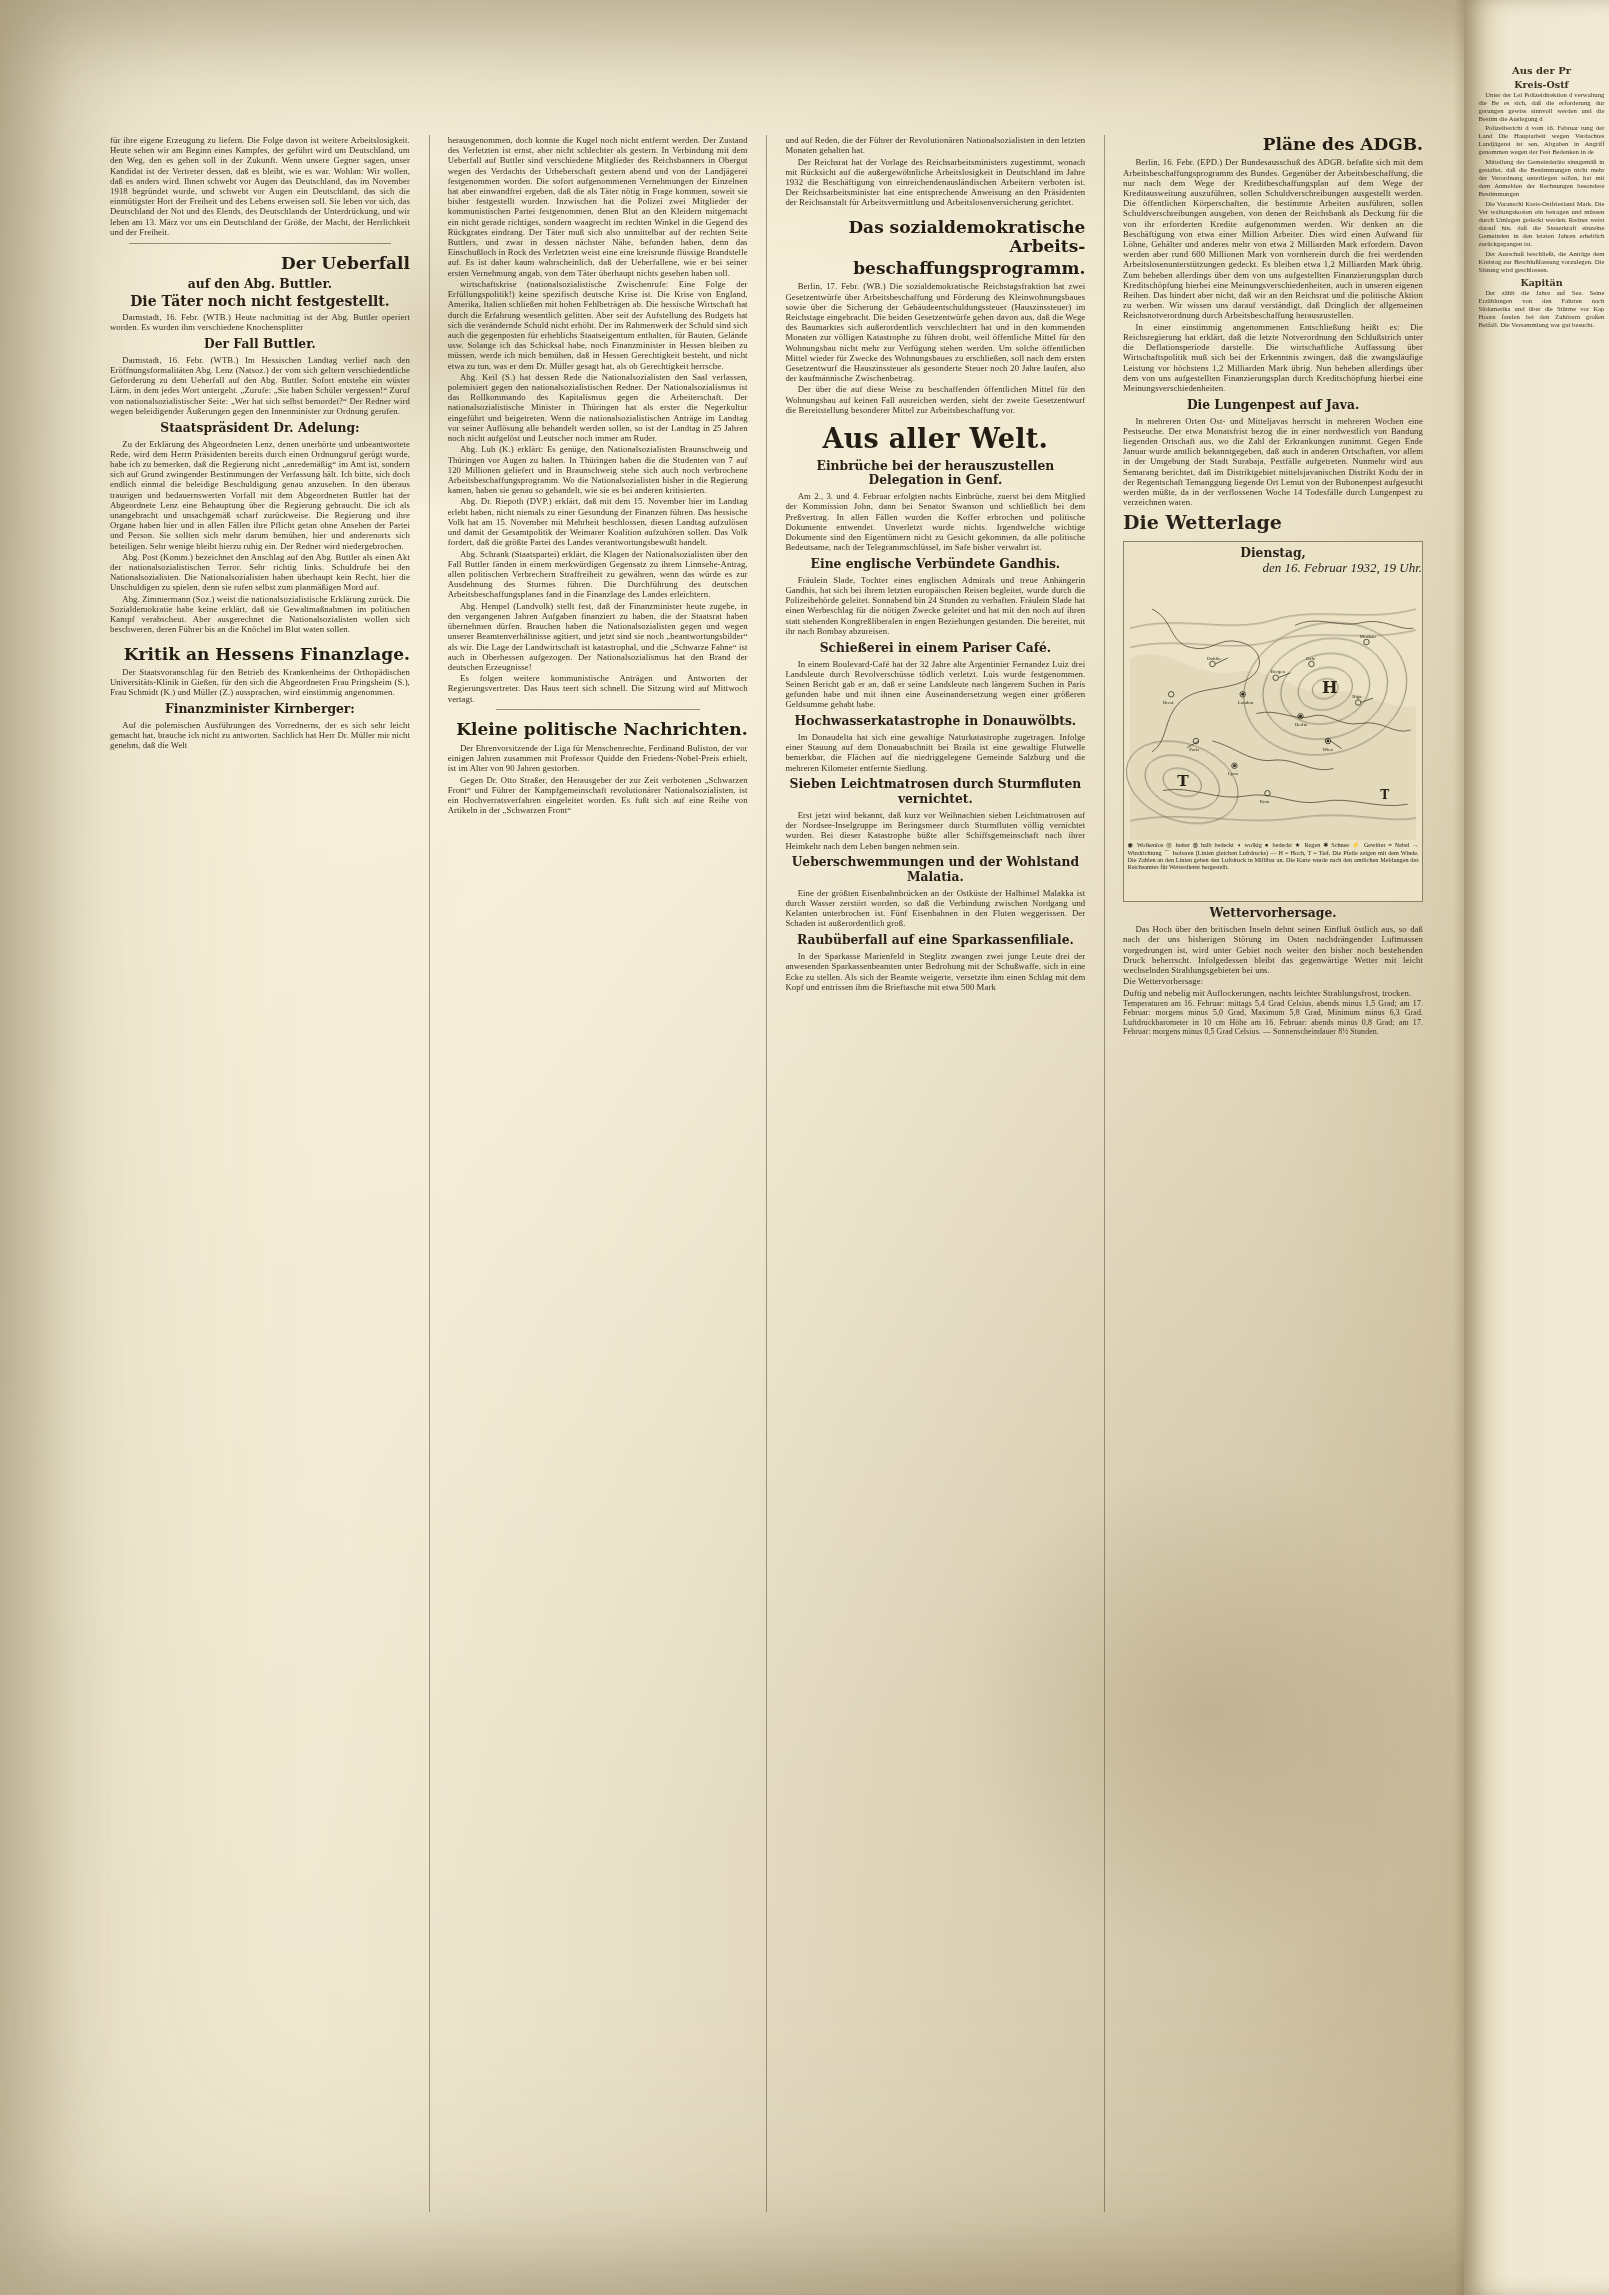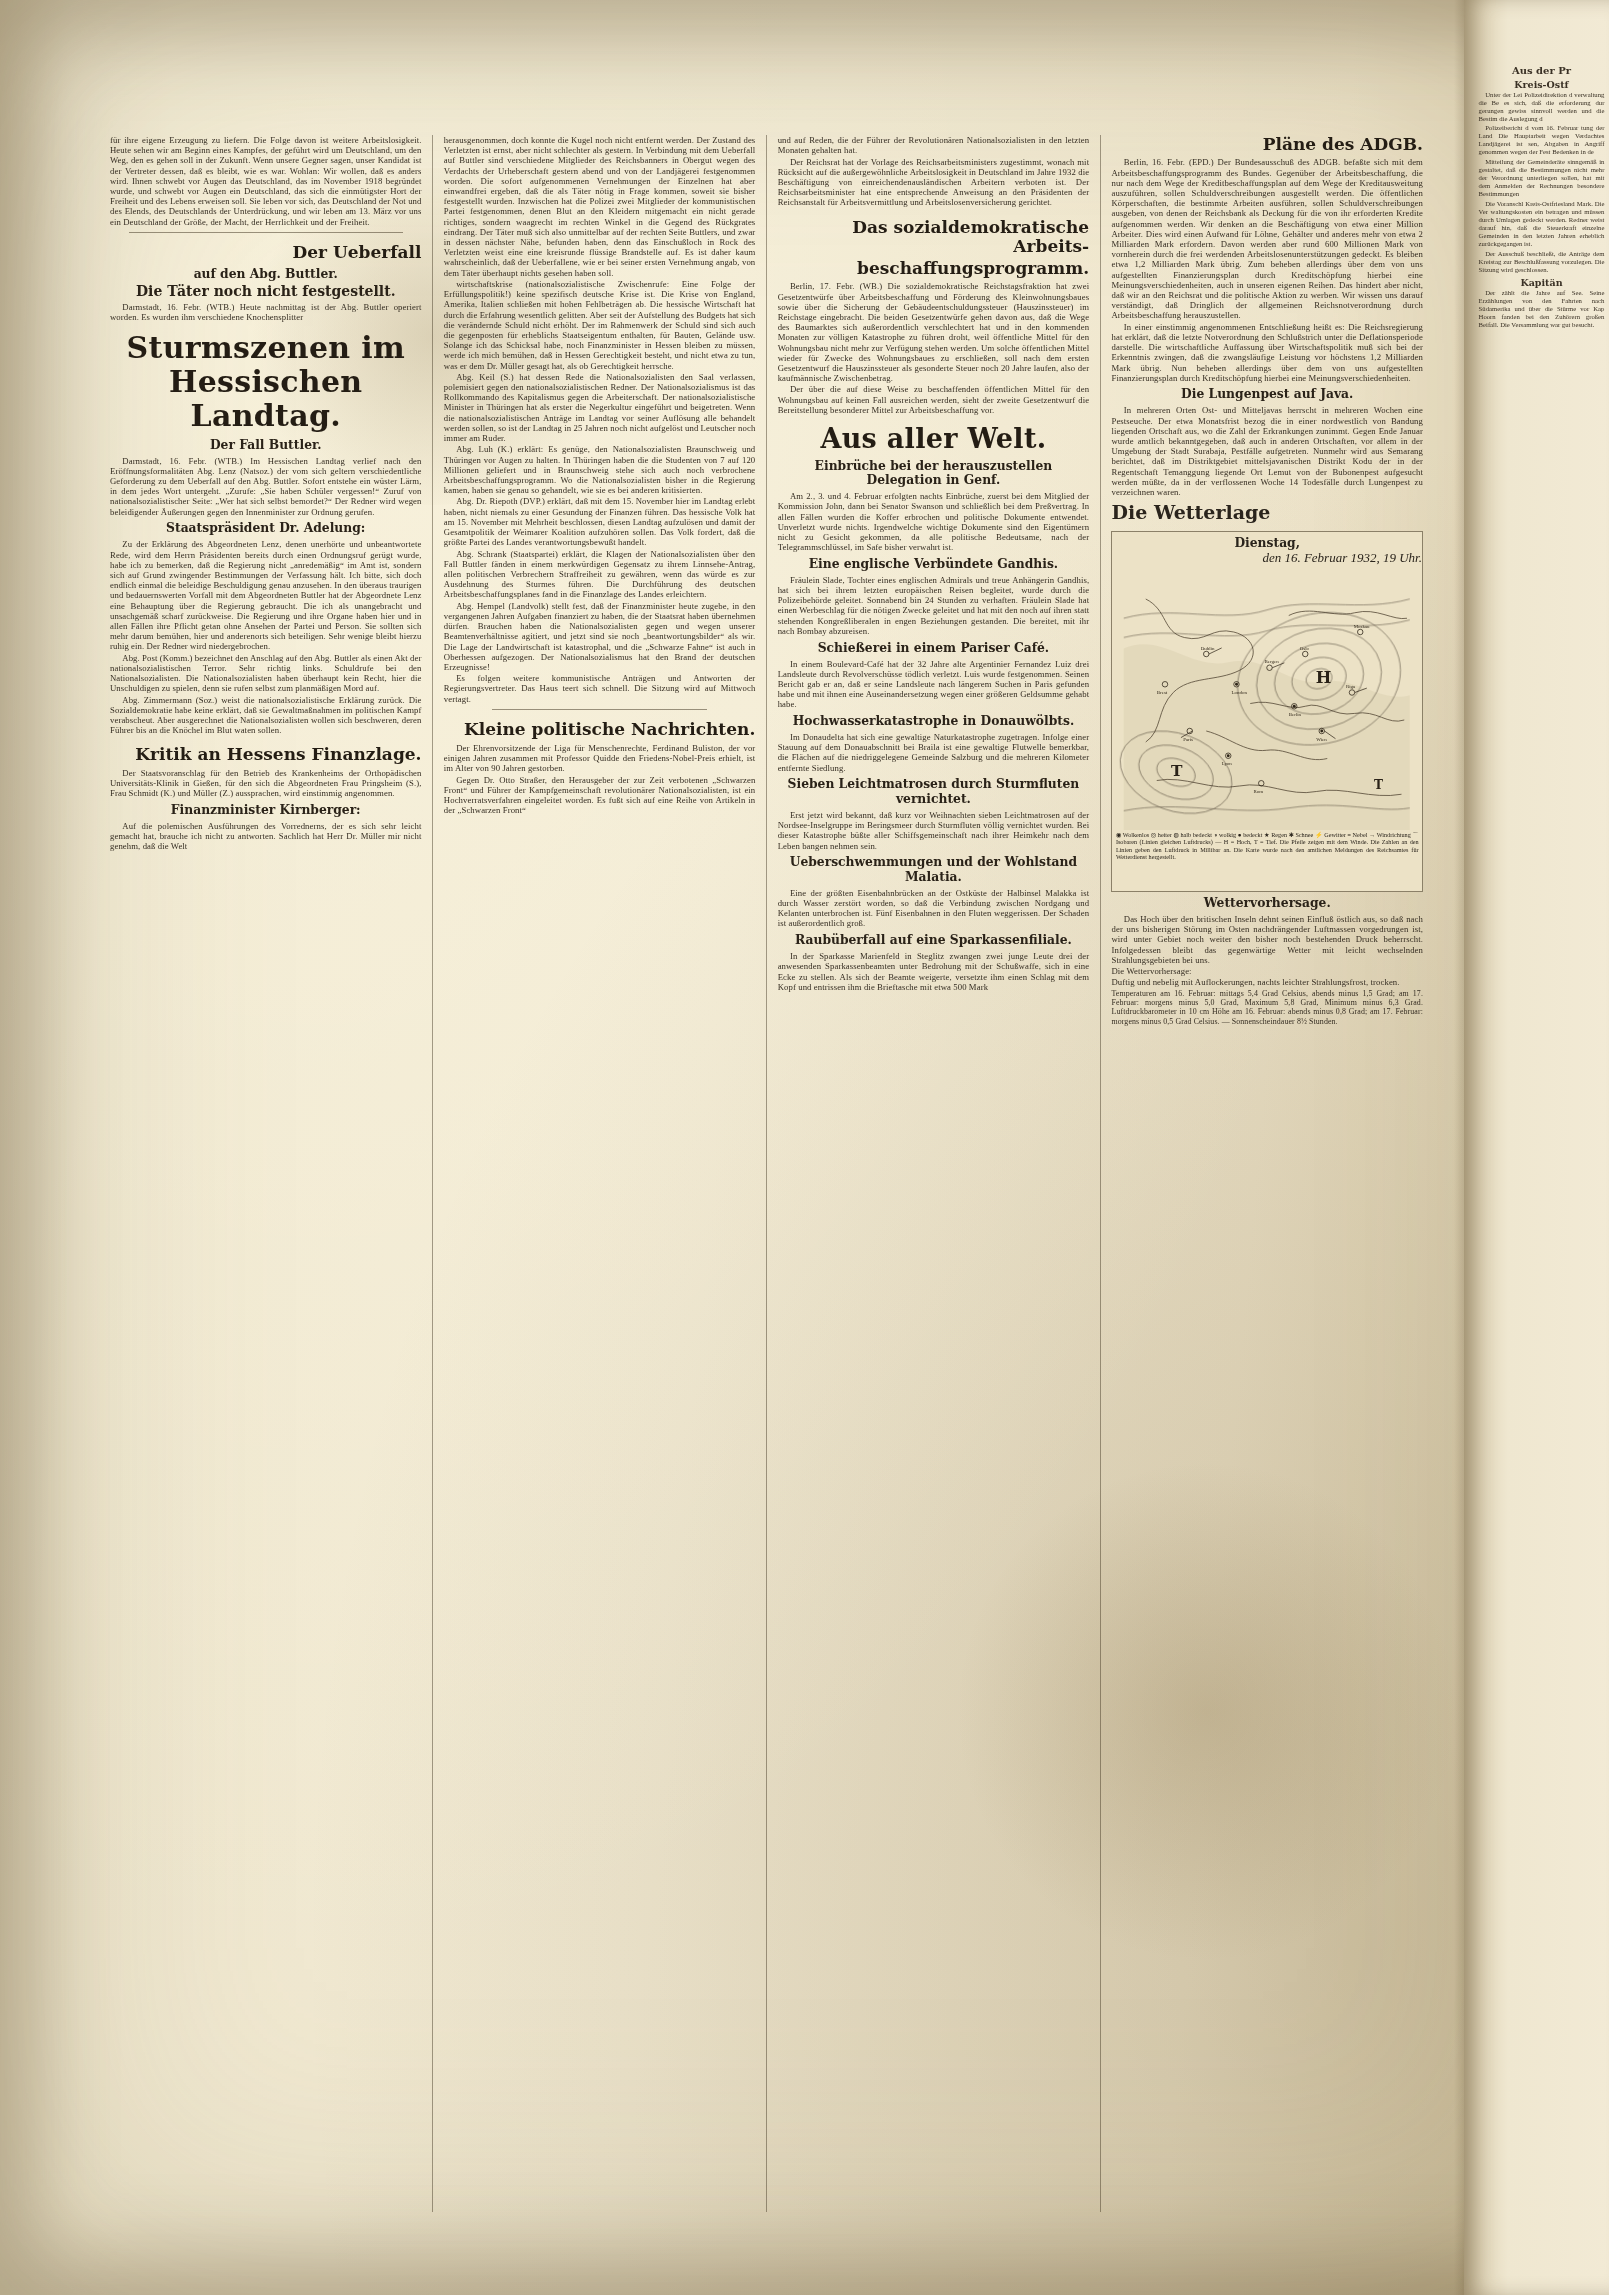--- a/index.html
+++ b/index.html
@@ -31,21 +31,21 @@
     position:absolute;top:0;right:0;width:146px;height:100%;
     background:linear-gradient(90deg,#d8cbab 0%, #efe7d0 30%, #f2ead5 100%);
     box-shadow:inset 14.6px 0 22.4px -5.6px rgba(80,62,30,0.45);
     overflow:hidden;
   }
 
   
   #sheet{
     position:absolute;left:110px;top:135px;width:1313px;height:2077px;
   }
-  .cols{display:flex;gap:4px;height:100%;}
+  .cols{display:flex;gap:12px;height:100%;}
   .col{width:calc((1313px - 3*14.6px)/4);padding:0 0;position:relative;}
   .rule{width:14.6px;position:relative;}
   .rule:before{
     content:"";position:absolute;left:6.7px;top:0;bottom:0;width:1.1px;
     background:rgba(60,48,28,0.45);
   }
 
   
   .body{
     font-size:8.7px;line-height:10.2px;
@@ -150,21 +150,20 @@
         <div class="body">
           <p class="noind">für ihre eigene Erzeugung zu liefern. Die Folge davon ist weitere Arbeitslosigkeit. Heute sehen wir am Beginn eines Kampfes, der geführt wird um Deutschland, um den Weg, den es gehen soll in der Zukunft. Wenn unsere Gegner sagen, unser Kandidat ist der Vertreter dessen, daß es bleibt, wie es war. Wohlan: Wir wollen, daß es anders wird. Ihnen schwebt vor Augen das Deutschland, das im November 1918 begründet wurde, und schwebt vor Augen ein Deutschland, das sich die einmütigster Hort der Freiheit und des Lebens erweisen soll. Sie leben vor sich, das Deutschland der Not und des Elends, des Deutschlands der Unterdrückung, und wir leben am 13. März vor uns ein Deutschland der Größe, der Macht, der Herrlichkeit und der Freiheit.</p>
         </div>
         <div class="divider"></div>
         <h2 class="head">Der Ueberfall</h2>
         <h3 class="sub">auf den Abg. Buttler.</h3>
         <h4 class="kicker">Die Täter noch nicht festgestellt.</h4>
         <div class="body">
           <p>Darmstadt, 16. Febr. (WTB.) Heute nachmittag ist der Abg. Buttler operiert worden. Es wurden ihm verschiedene Knochensplitter</p>
         </div>
-        <h1 class="fraktur">Sturmszenen im Hessischen Landtag.</h1>
         <h3 class="sub">Der Fall Buttler.</h3>
         <div class="body">
           <p>Darmstadt, 16. Febr. (WTB.) Im Hessischen Landtag verlief nach den Eröffnungsformalitäten Abg. Lenz (Natsoz.) der vom sich geltern verschiedentliche Geforderung zu dem Ueberfall auf den Abg. Buttler. Sofort entstehe ein wüster Lärm, in dem jedes Wort untergeht. „Zurufe: „Sie haben Schüler vergessen!“ Zuruf von nationalsozialistischer Seite: „Wer hat sich selbst bemordet?“ Der Redner wird wegen beleidigender Äußerungen gegen den Innenminister zur Ordnung gerufen.</p>
         </div>
         <h3 class="sub">Staatspräsident Dr. Adelung:</h3>
         <div class="body">
           <p>Zu der Erklärung des Abgeordneten Lenz, denen unerhörte und unbeantwortete Rede, wird dem Herrn Präsidenten bereits durch einen Ordnungsruf gerügt wurde, habe ich zu bemerken, daß die Regierung nicht „anredemäßig“ im Amt ist, sondern sich auf Grund zwingender Bestimmungen der Verfassung hält. Ich bitte, sich doch endlich einmal die beleidige Beschuldigung genau anzusehen. In den überaus traurigen und bedauernswerten Vorfall mit dem Abgeordneten Buttler hat der Abgeordnete Lenz eine Behauptung über die Regierung gebraucht. Die ich als unangebracht und unsachgemäß scharf zurückweise. Die Regierung und ihre Organe haben hier und in allen Fällen ihre Pflicht getan ohne Ansehen der Partei und Person. Sie sollten sich mehr darum bemühen, hier und anderenorts sich beteiligen. Sehr wenige bleibt hierzu ruhig ein. Der Redner wird niedergebrochen.</p>
           <p>Abg. Post (Komm.) bezeichnet den Anschlag auf den Abg. Buttler als einen Akt der nationalsozialistischen Terror. Sehr richtig links. Schuldrufe bei den Nationalsozialisten. Die Nationalsozialisten haben überhaupt kein Recht, hier die Unschuldigen zu spielen, denn sie rufen selbst zum planmäßigen Mord auf.</p>
           <p>Abg. Zimmermann (Soz.) weist die nationalsozialistische Erklärung zurück. Die Sozialdemokratie habe keine erklärt, daß sie Gewaltmaßnahmen im politischen Kampf verabscheut. Aber ausgerechnet die Nationalsozialisten wollen sich beschweren, deren Führer bis an die Knöchel im Blut waten sollen.</p>
         </div>

